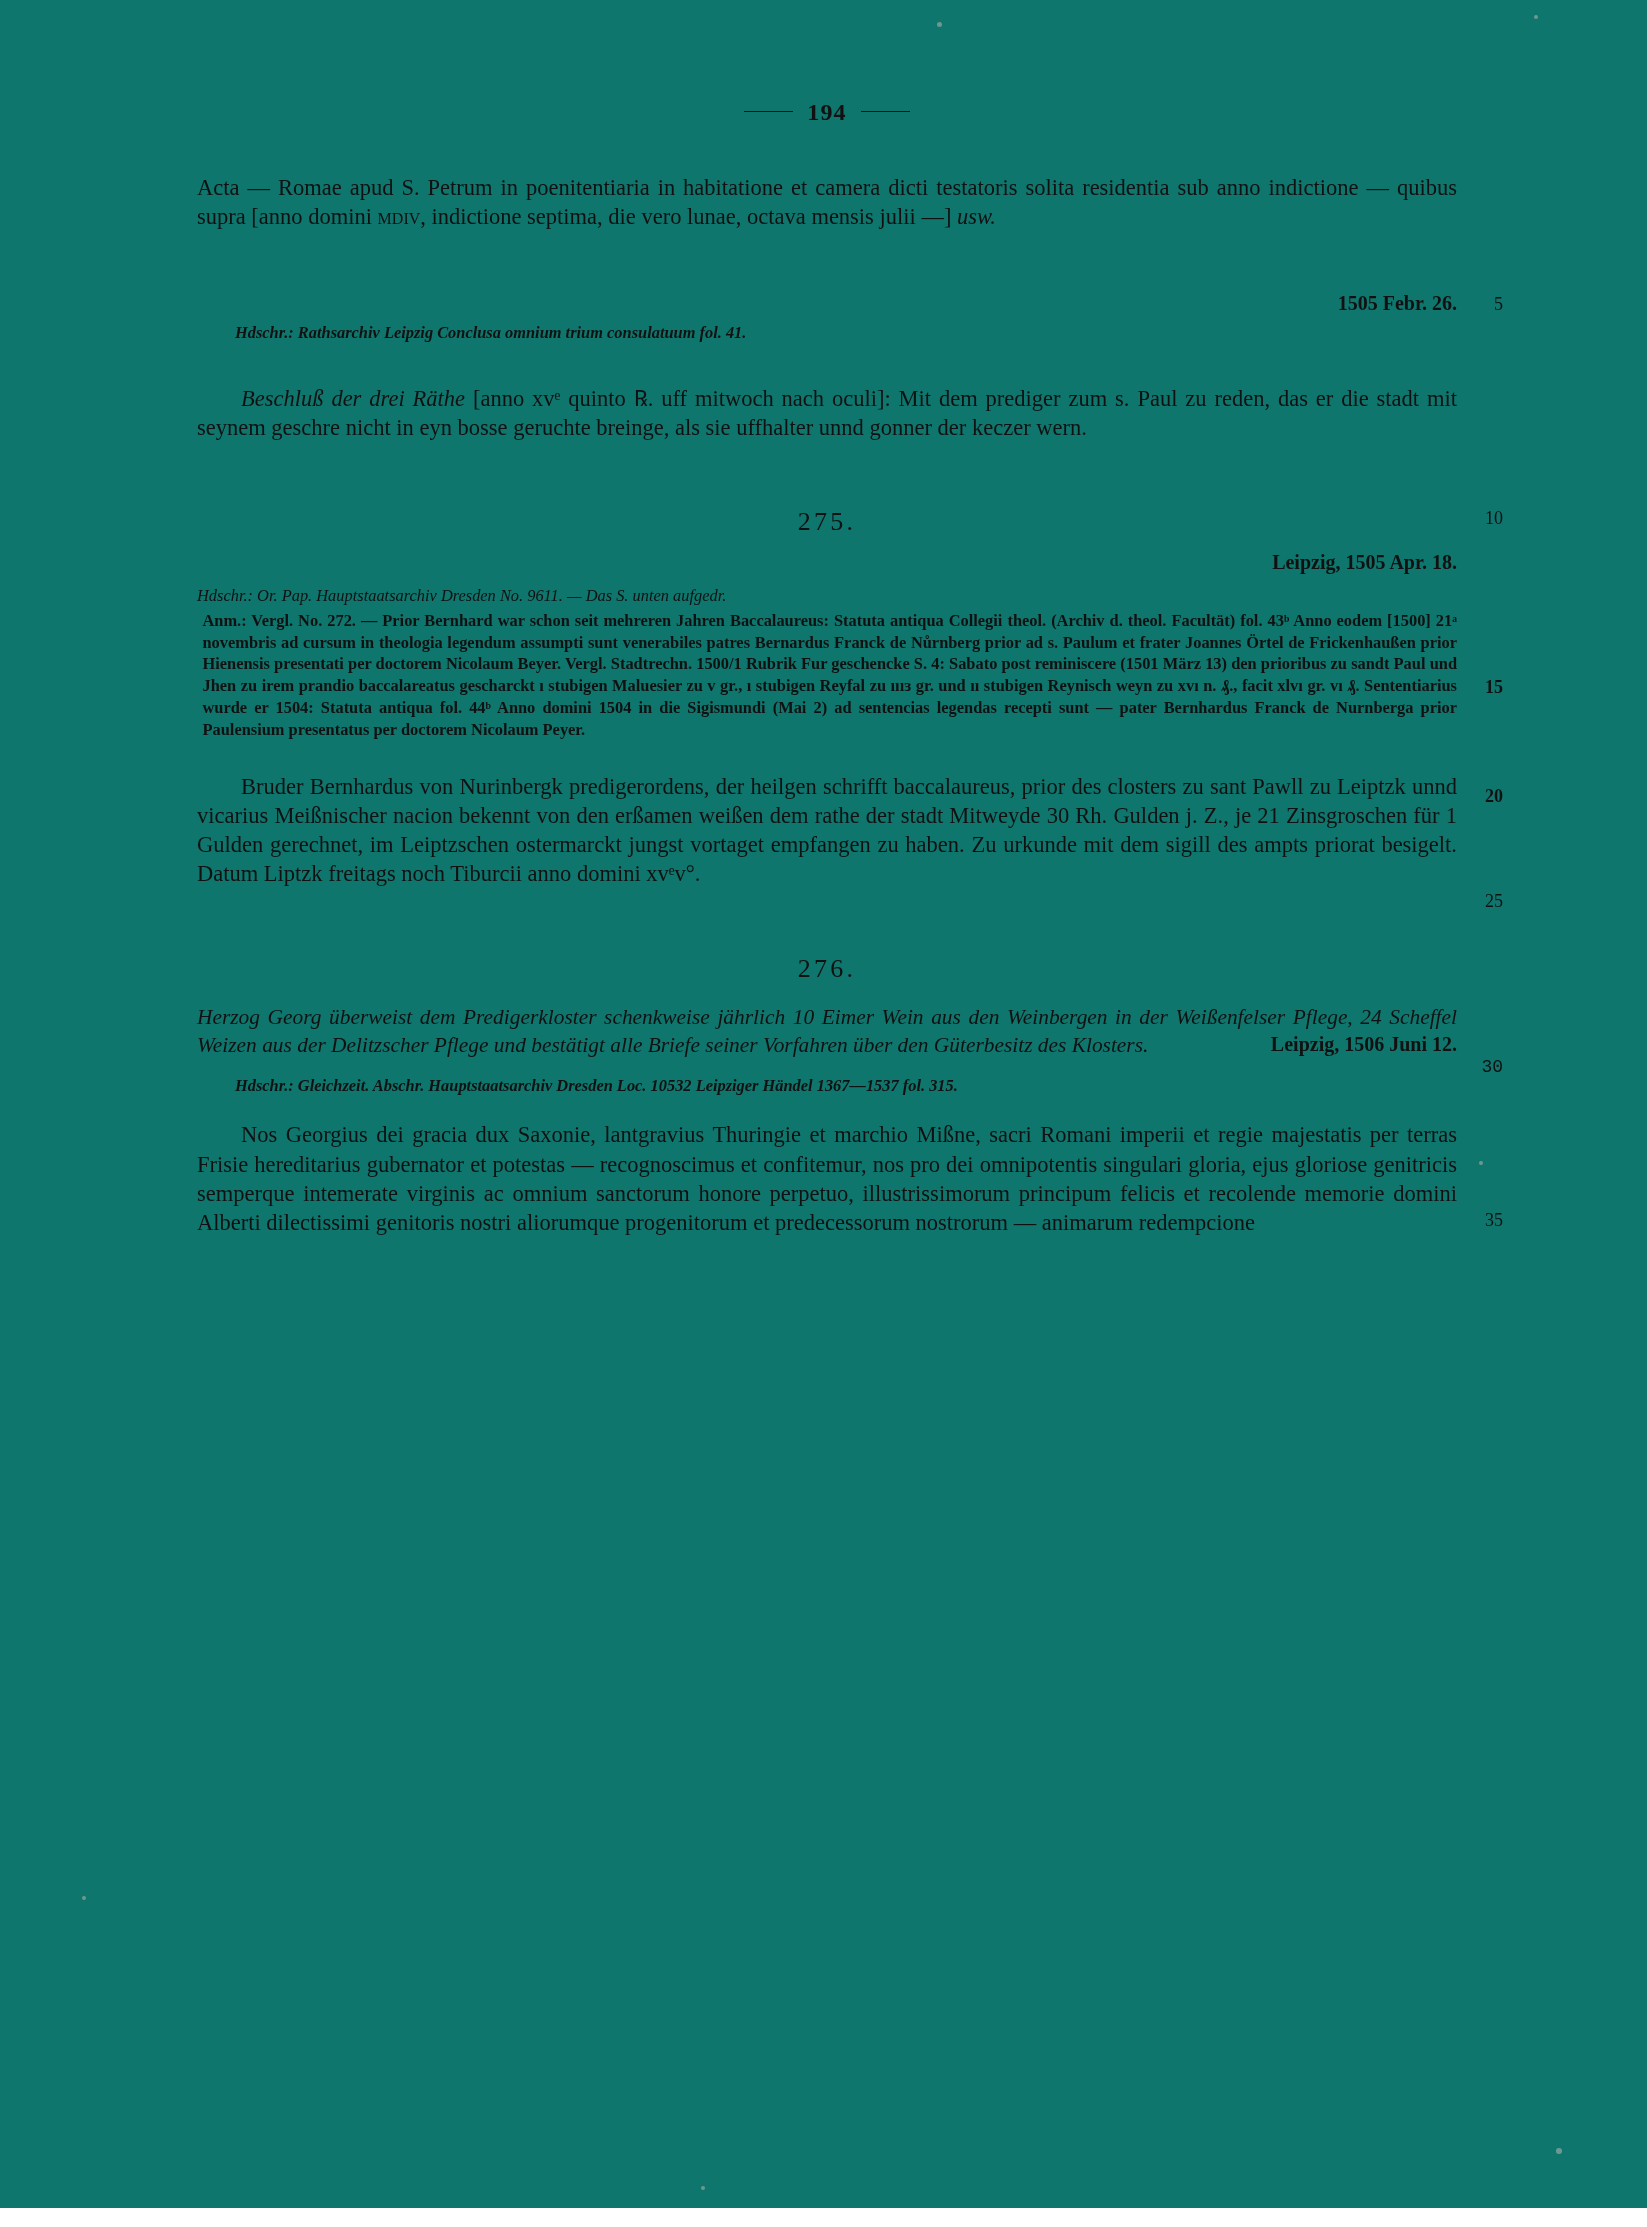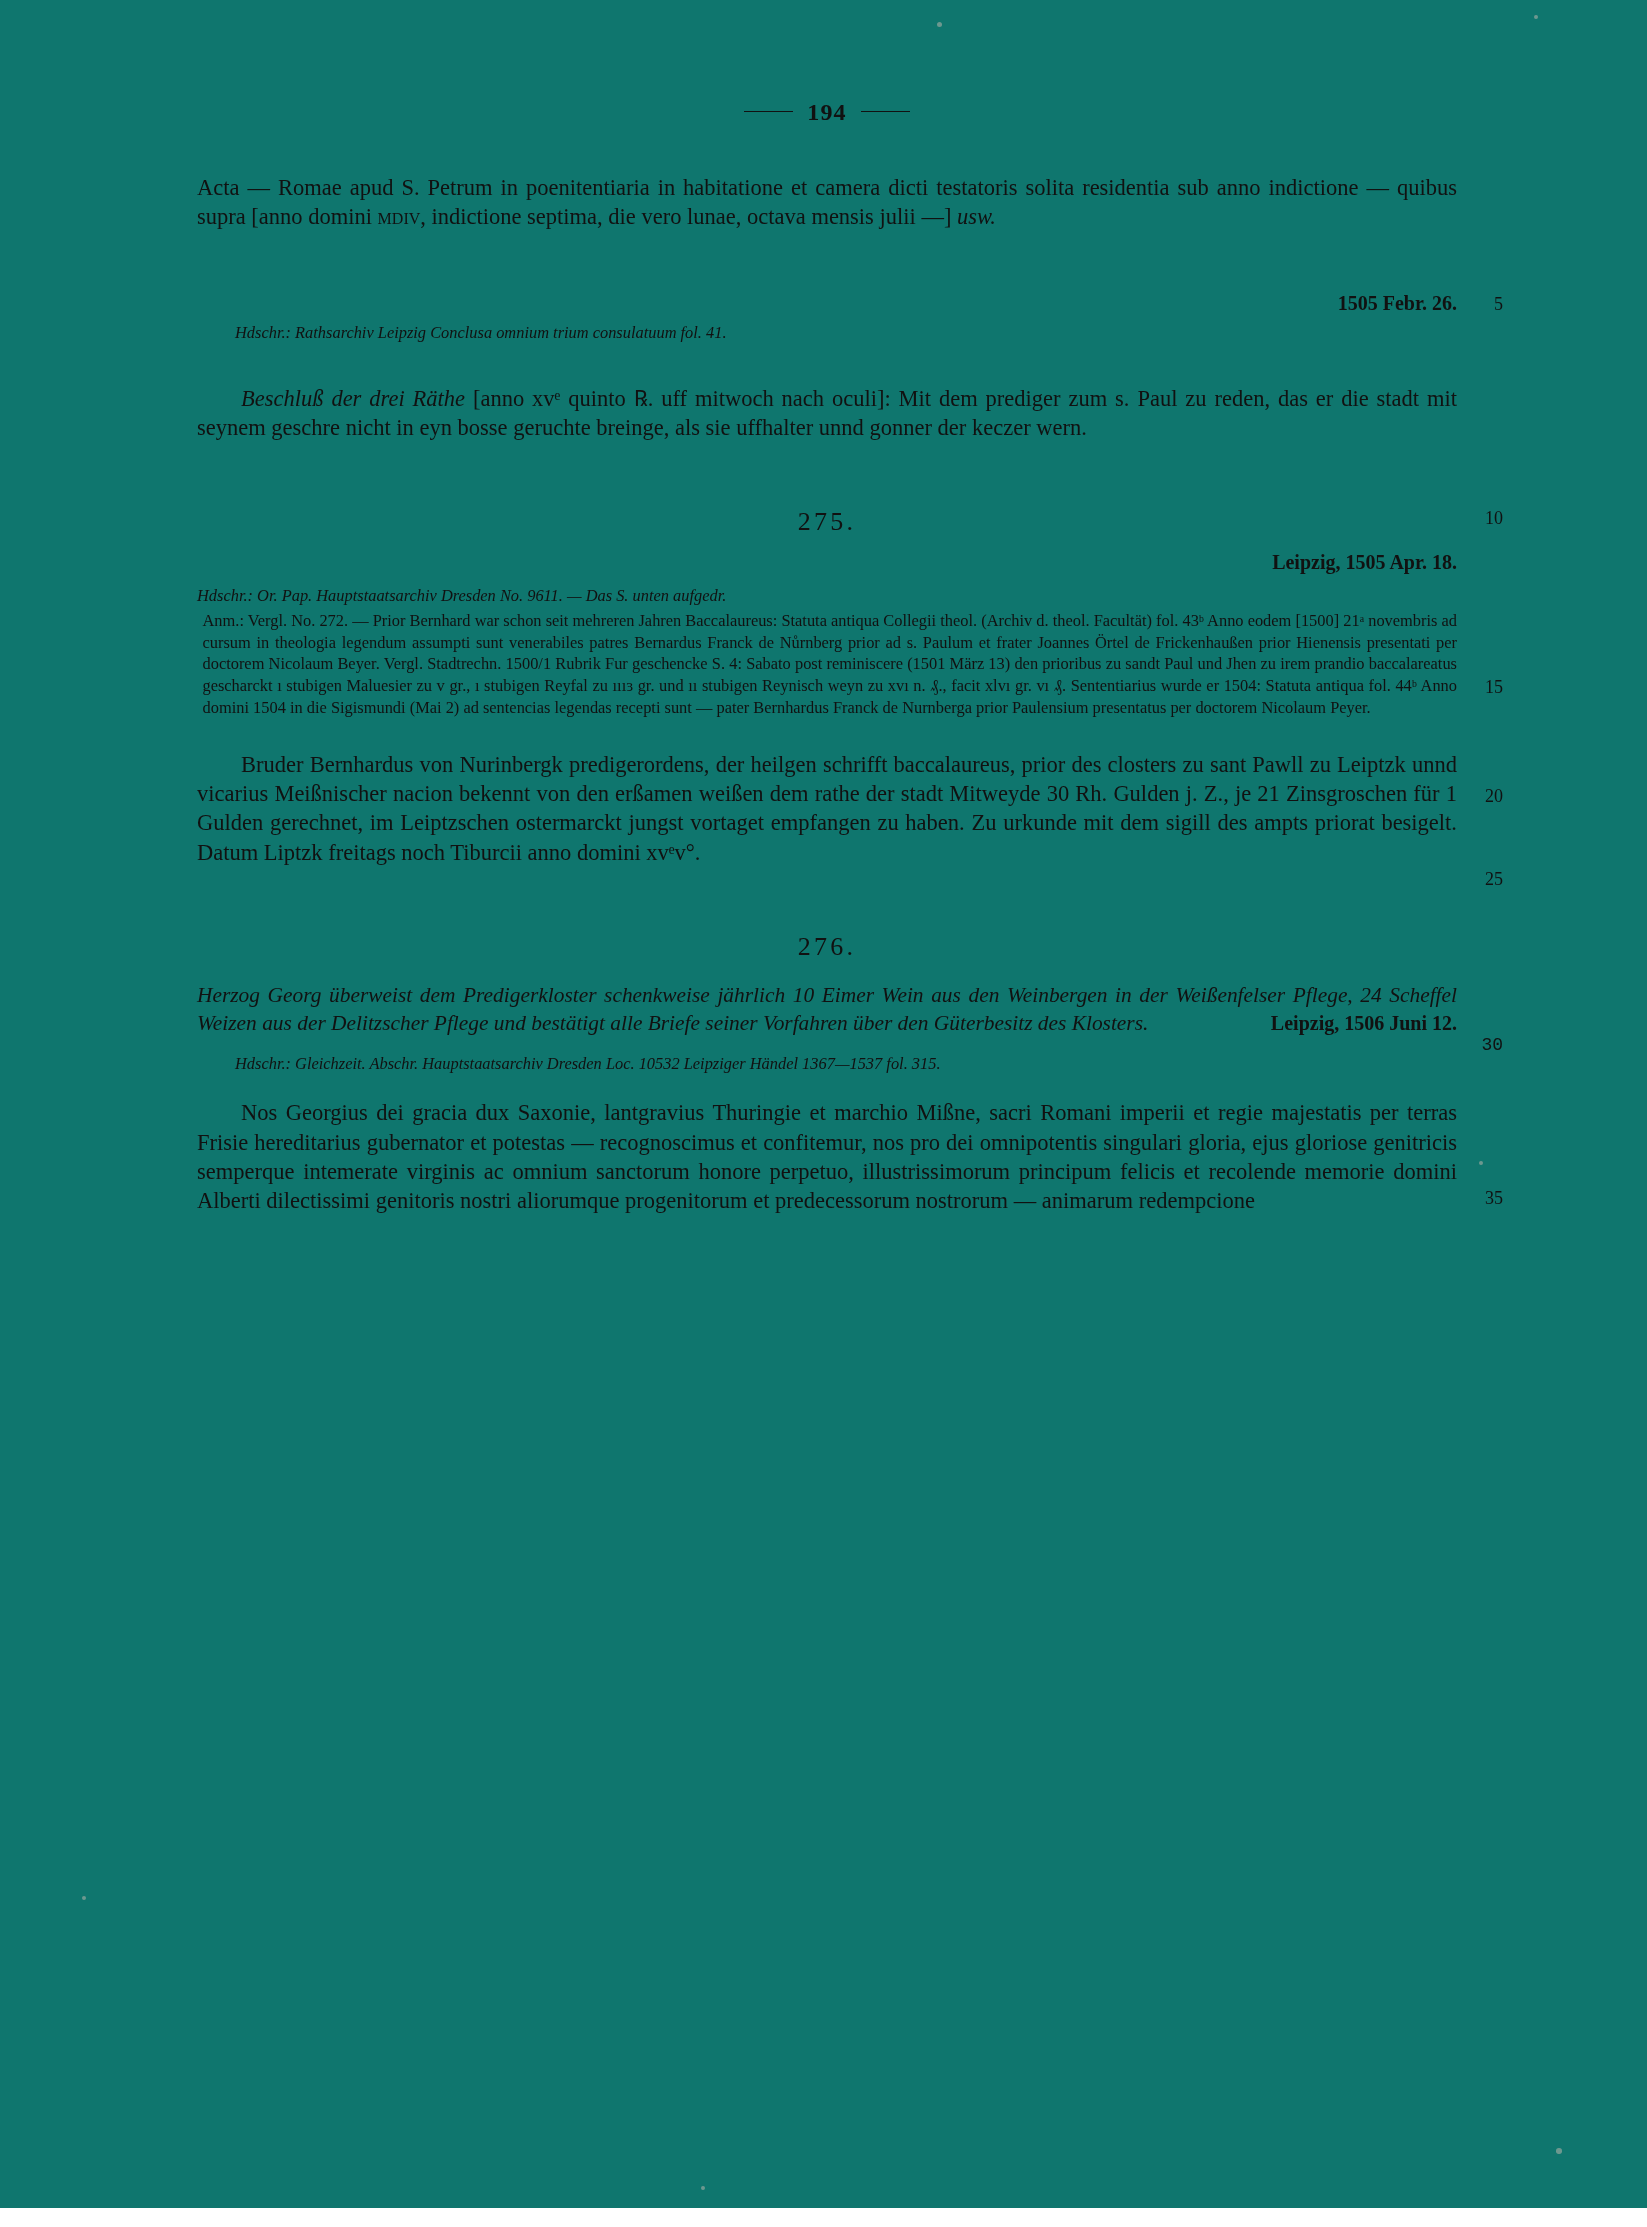--- a/index.html
+++ b/index.html
@@ -71,21 +71,21 @@
     margin: 0;
   }
 
   
   .source-note {
     font-size: 16.4px;
     font-style: italic;
     line-height: 1.30;
     text-align: justify;
   }
-  .source-note.centerish { padding-left: 38px; }
+  .source-note.centerish { padding-left: 38px; font-weight: bold; }
   .note-block {
     font-size: 16.4px;
     line-height: 1.33;
     text-align: justify;
     padding-left: 5.5px;
   }
 
   
   .lineno {
     position: absolute;
@@ -141,21 +141,21 @@
     <div class="blk" style="margin-top:65px;">
       <div class="blk">
         <p class="sec-num">275.</p>
         <span class="lineno" style="top:1.1px;">10</span>
       </div>
 
       <p class="place-date" style="margin-top:14.2px;">Leipzig, 1505 Apr. 18.</p>
 
       <p class="source-note" style="margin-top:11px;">Hdschr.: Or. Pap. Hauptstaatsarchiv Dresden No. 9611. — Das S. unten aufgedr.</p>
 
-      <div class="blk" style="margin-top:3.3px;">
+      <div class="blk" style="margin-top:3.3px;font-weight:bold;">
         <p class="note-block">Anm.: Vergl. No. 272. — Prior Bernhard war schon seit mehreren Jahren Baccalaureus: Statuta antiqua Collegii theol. (Archiv d. theol. Facultät) fol. 43ᵇ Anno eodem [1500] 21ᵃ novembris ad cursum in theologia legendum assumpti sunt venerabiles patres Bernardus Franck de Nůrnberg prior ad s. Paulum et frater Joannes Örtel de Frickenhaußen prior Hienensis presentati per doctorem Nicolaum Beyer. Vergl. Stadtrechn. 1500/1 Rubrik Fur geschencke S. 4: Sabato post reminiscere (1501 März 13) den prioribus zu sandt Paul und Jhen zu irem prandio baccalareatus gescharckt ı stubigen Maluesier zu v gr., ı stubigen Reyfal zu ıııɜ gr. und ıı stubigen Reynisch weyn zu xvı n. ₰., facit xlvı gr. vı ₰. Sententiarius wurde er 1504: Statuta antiqua fol. 44ᵇ Anno domini 1504 in die Sigismundi (Mai 2) ad sentencias legendas recepti sunt — pater Bernhardus Franck de Nurnberga prior Paulensium presentatus per doctorem Nicolaum Peyer.</p>
         <span class="lineno" style="top:67px;">15</span>
         <span class="lineno" style="top:176px;">20</span>
       </div>
 
       <div class="blk" style="margin-top:31px;">
         <p class="body-text indent">Bruder Bernhardus von Nurinbergk predigerordens, der heilgen schrifft baccalaureus, prior des closters zu sant Pawll zu Leiptzk unnd vicarius Meißnischer nacion bekennt von den erßamen weißen dem rathe der stadt Mitweyde 30 Rh. Gulden j. Z., je 21 Zinsgroschen für 1 Gulden gerechnet, im Leiptzschen ostermarckt jungst vortaget empfangen zu haben. Zu urkunde mit dem sigill des ampts priorat besigelt. Datum Liptzk freitags noch Tiburcii anno domini xvᵉv°.</p>
         <span class="lineno" style="top:119px;">25</span>
       </div>
     </div>

